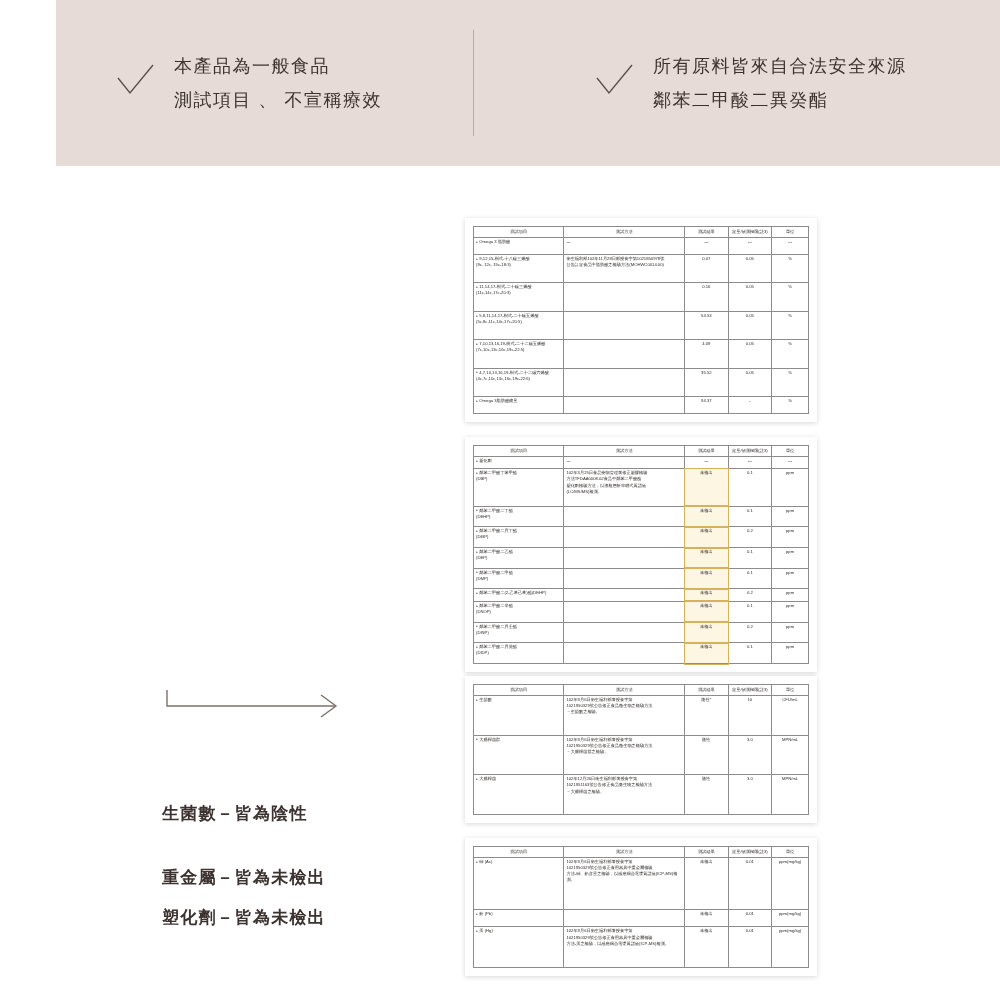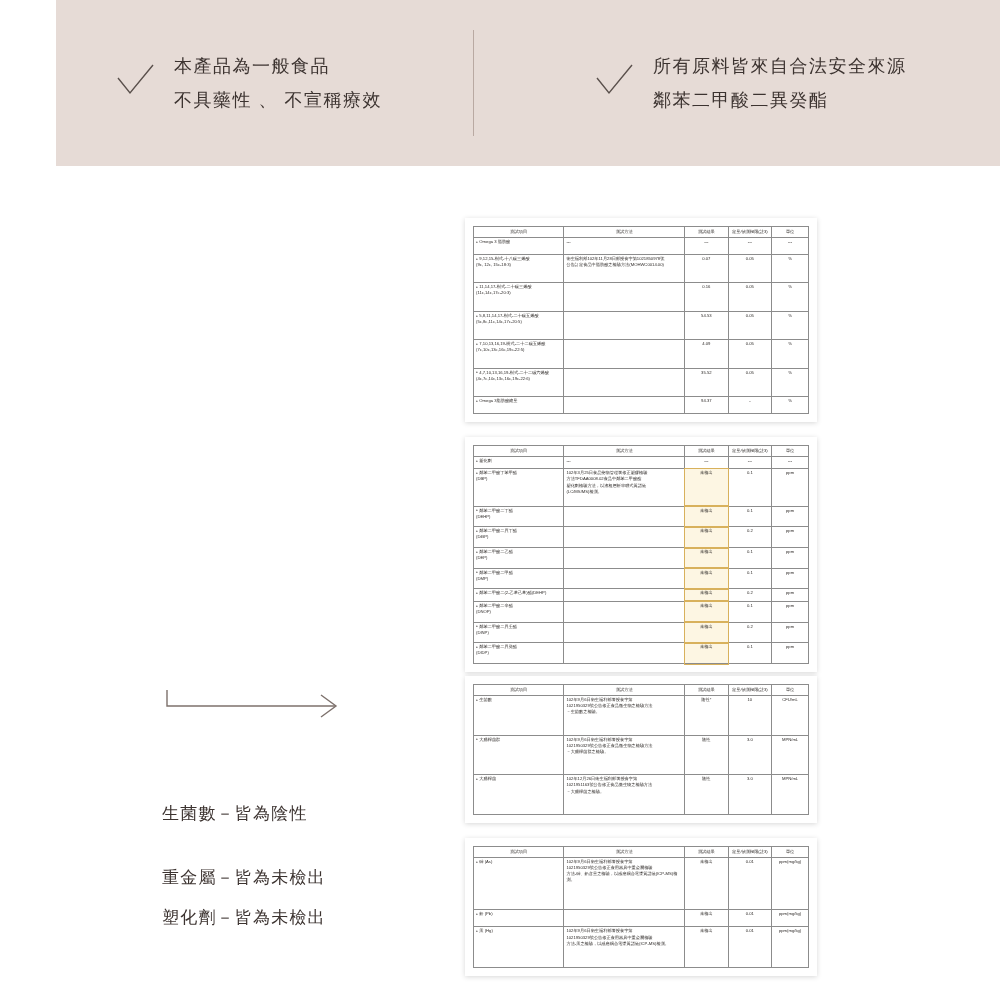--- a/index.html
+++ b/index.html
@@ -56,20 +56,21 @@
     left: 165px; top: 686px;
     width: 175px; height: 40px;
   }
   .summary-line {
     position: absolute;
     left: 162px;
     font-size: 17px;
     letter-spacing: 1.2px;
     color: #3c3330;
     white-space: nowrap;
+    font-weight: bold;
   }
   #sum0 { top: 802px; }
   #sum1 { top: 866px; }
   #sum2 { top: 906px; }
 
   
   .report {
     position: absolute;
     background: #ffffff;
     box-shadow: 0 1px 5px rgba(0,0,0,0.16);
@@ -122,21 +123,21 @@
 
 <div id="banner">
   <div id="banner-inner">
     <div class="claim">
       <span class="check">
         <svg width="42" height="42" viewBox="0 0 42 42">
           <polyline points="4,16 16,31 39,3" fill="none" stroke="#5a504c" stroke-width="1.4"></polyline>
         </svg>
       </span>
       <div class="claim-text">本產品為一般食品
-不具藥性 、 不宣稱療效</div>
+測試項目 、 不宣稱療效</div>
     </div>
     <div class="divider-v"></div>
     <div class="claim second">
       <span class="check">
         <svg width="42" height="42" viewBox="0 0 42 42">
           <polyline points="4,16 16,31 39,3" fill="none" stroke="#5a504c" stroke-width="1.4"></polyline>
         </svg>
       </span>
       <div class="claim-text">所有原料皆來自合法安全來源
 鄰苯二甲酸二異癸酯</div>

